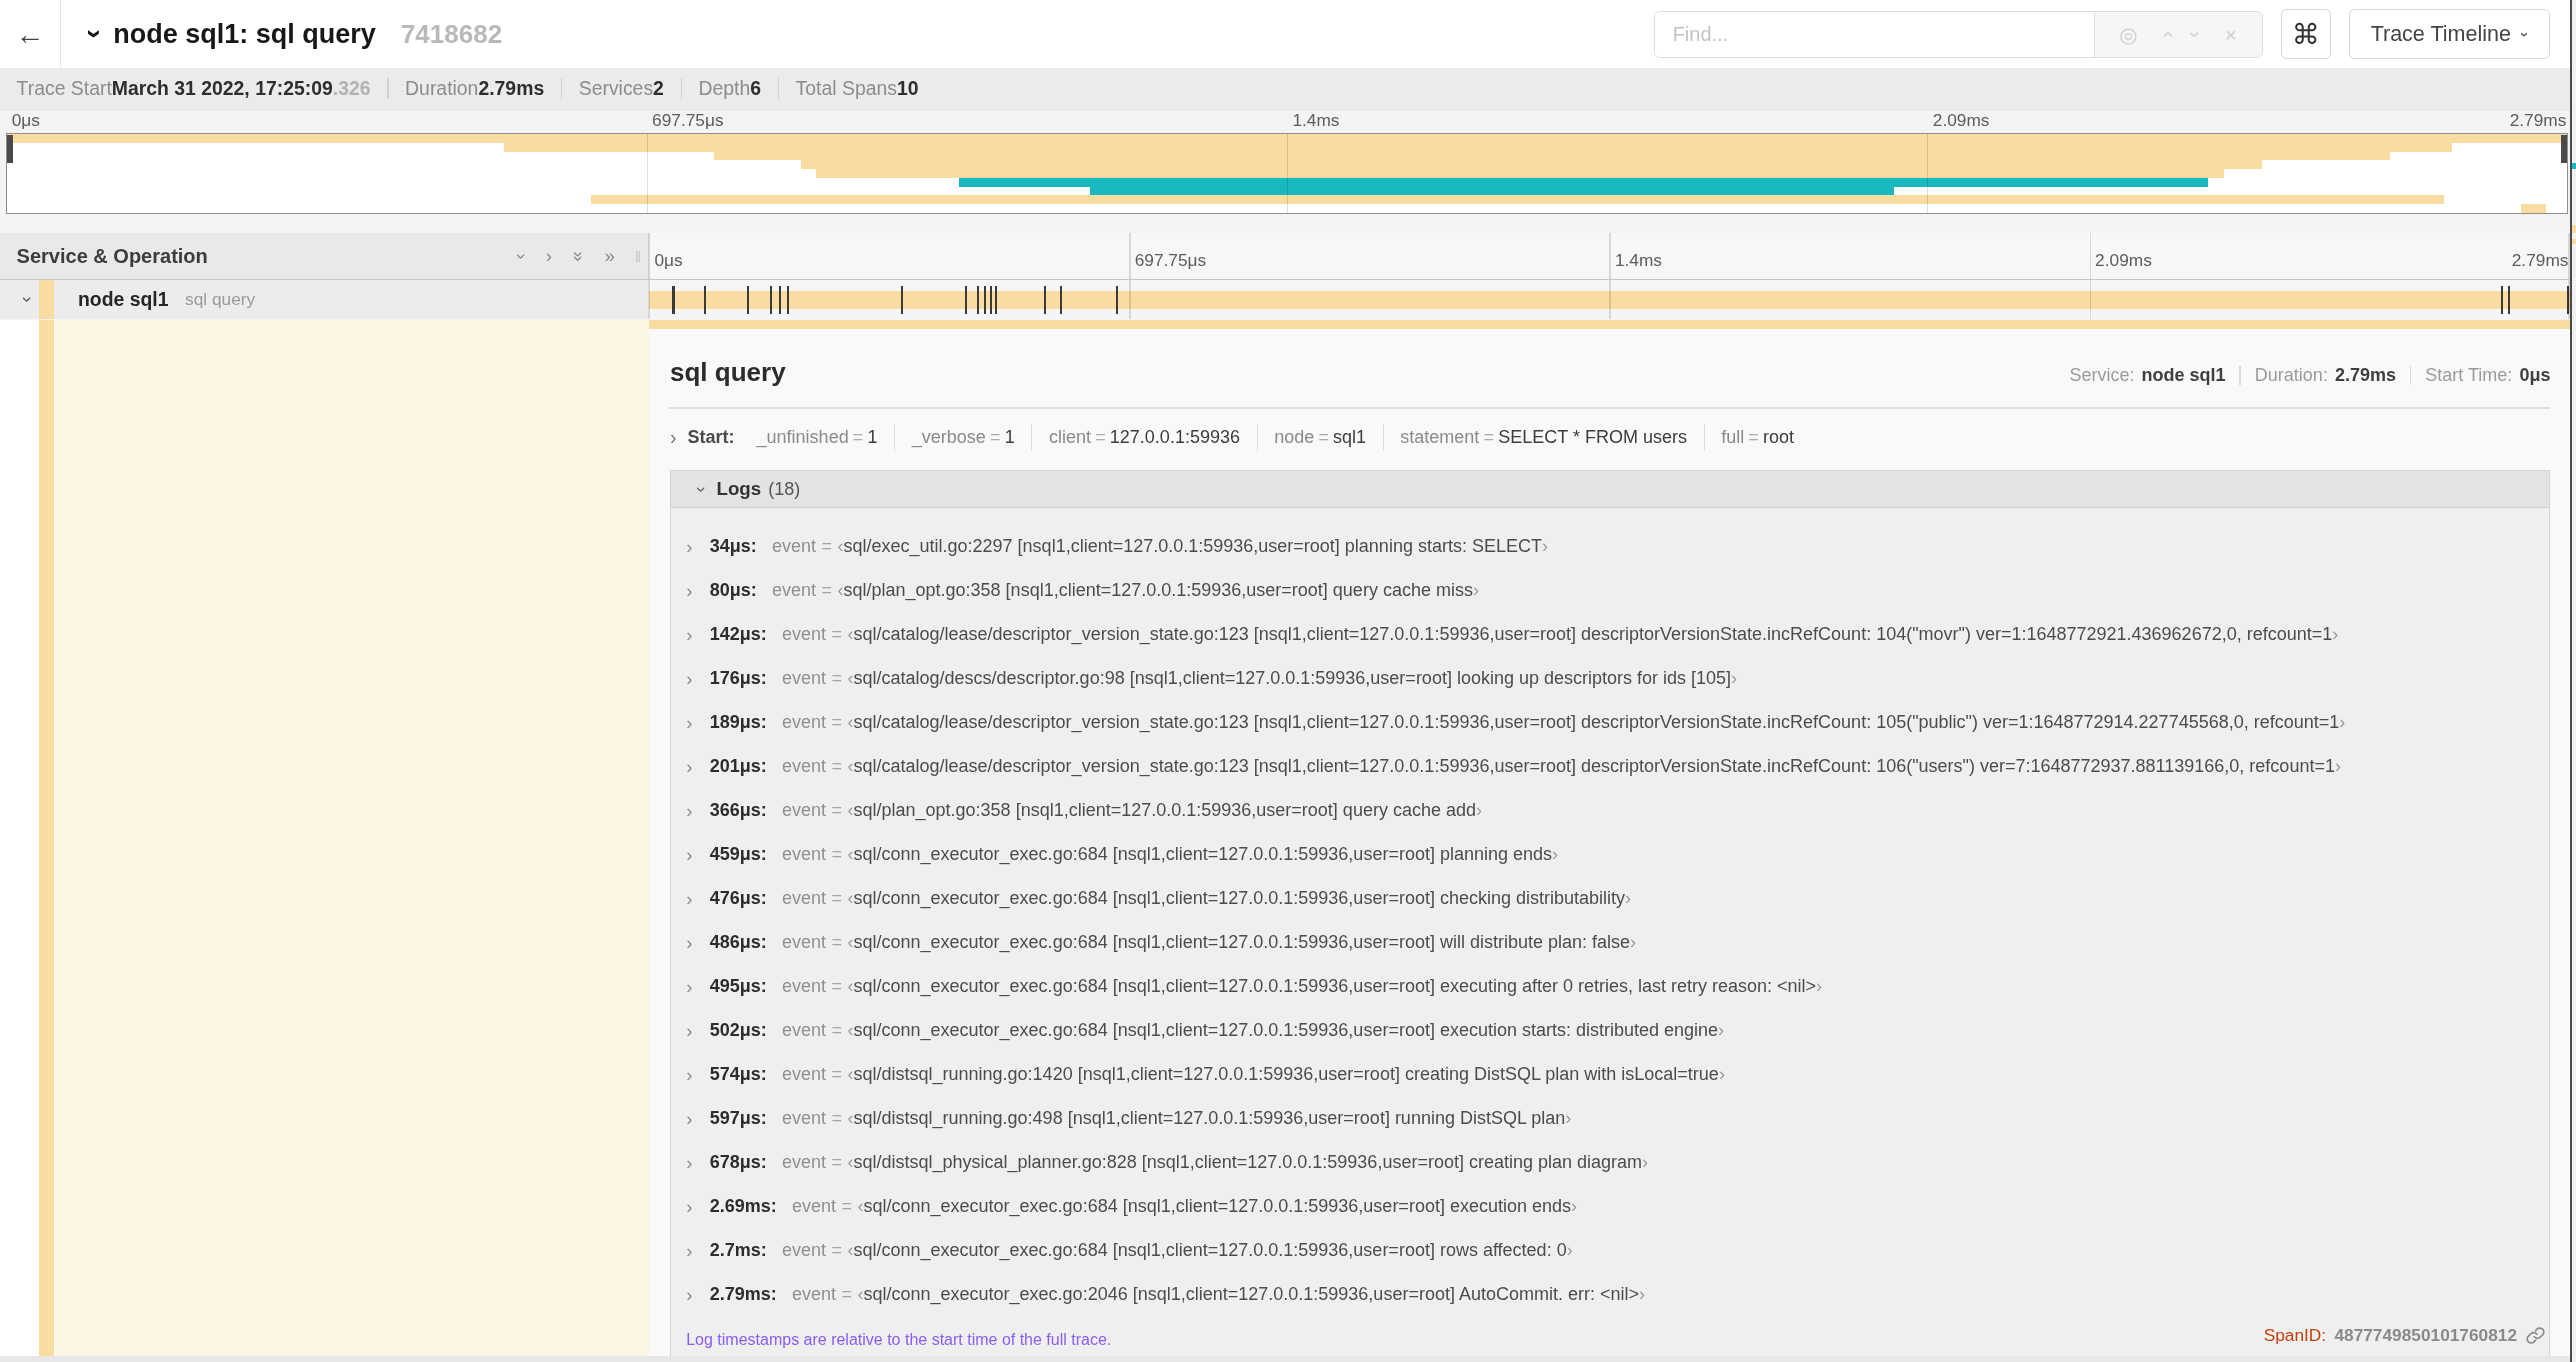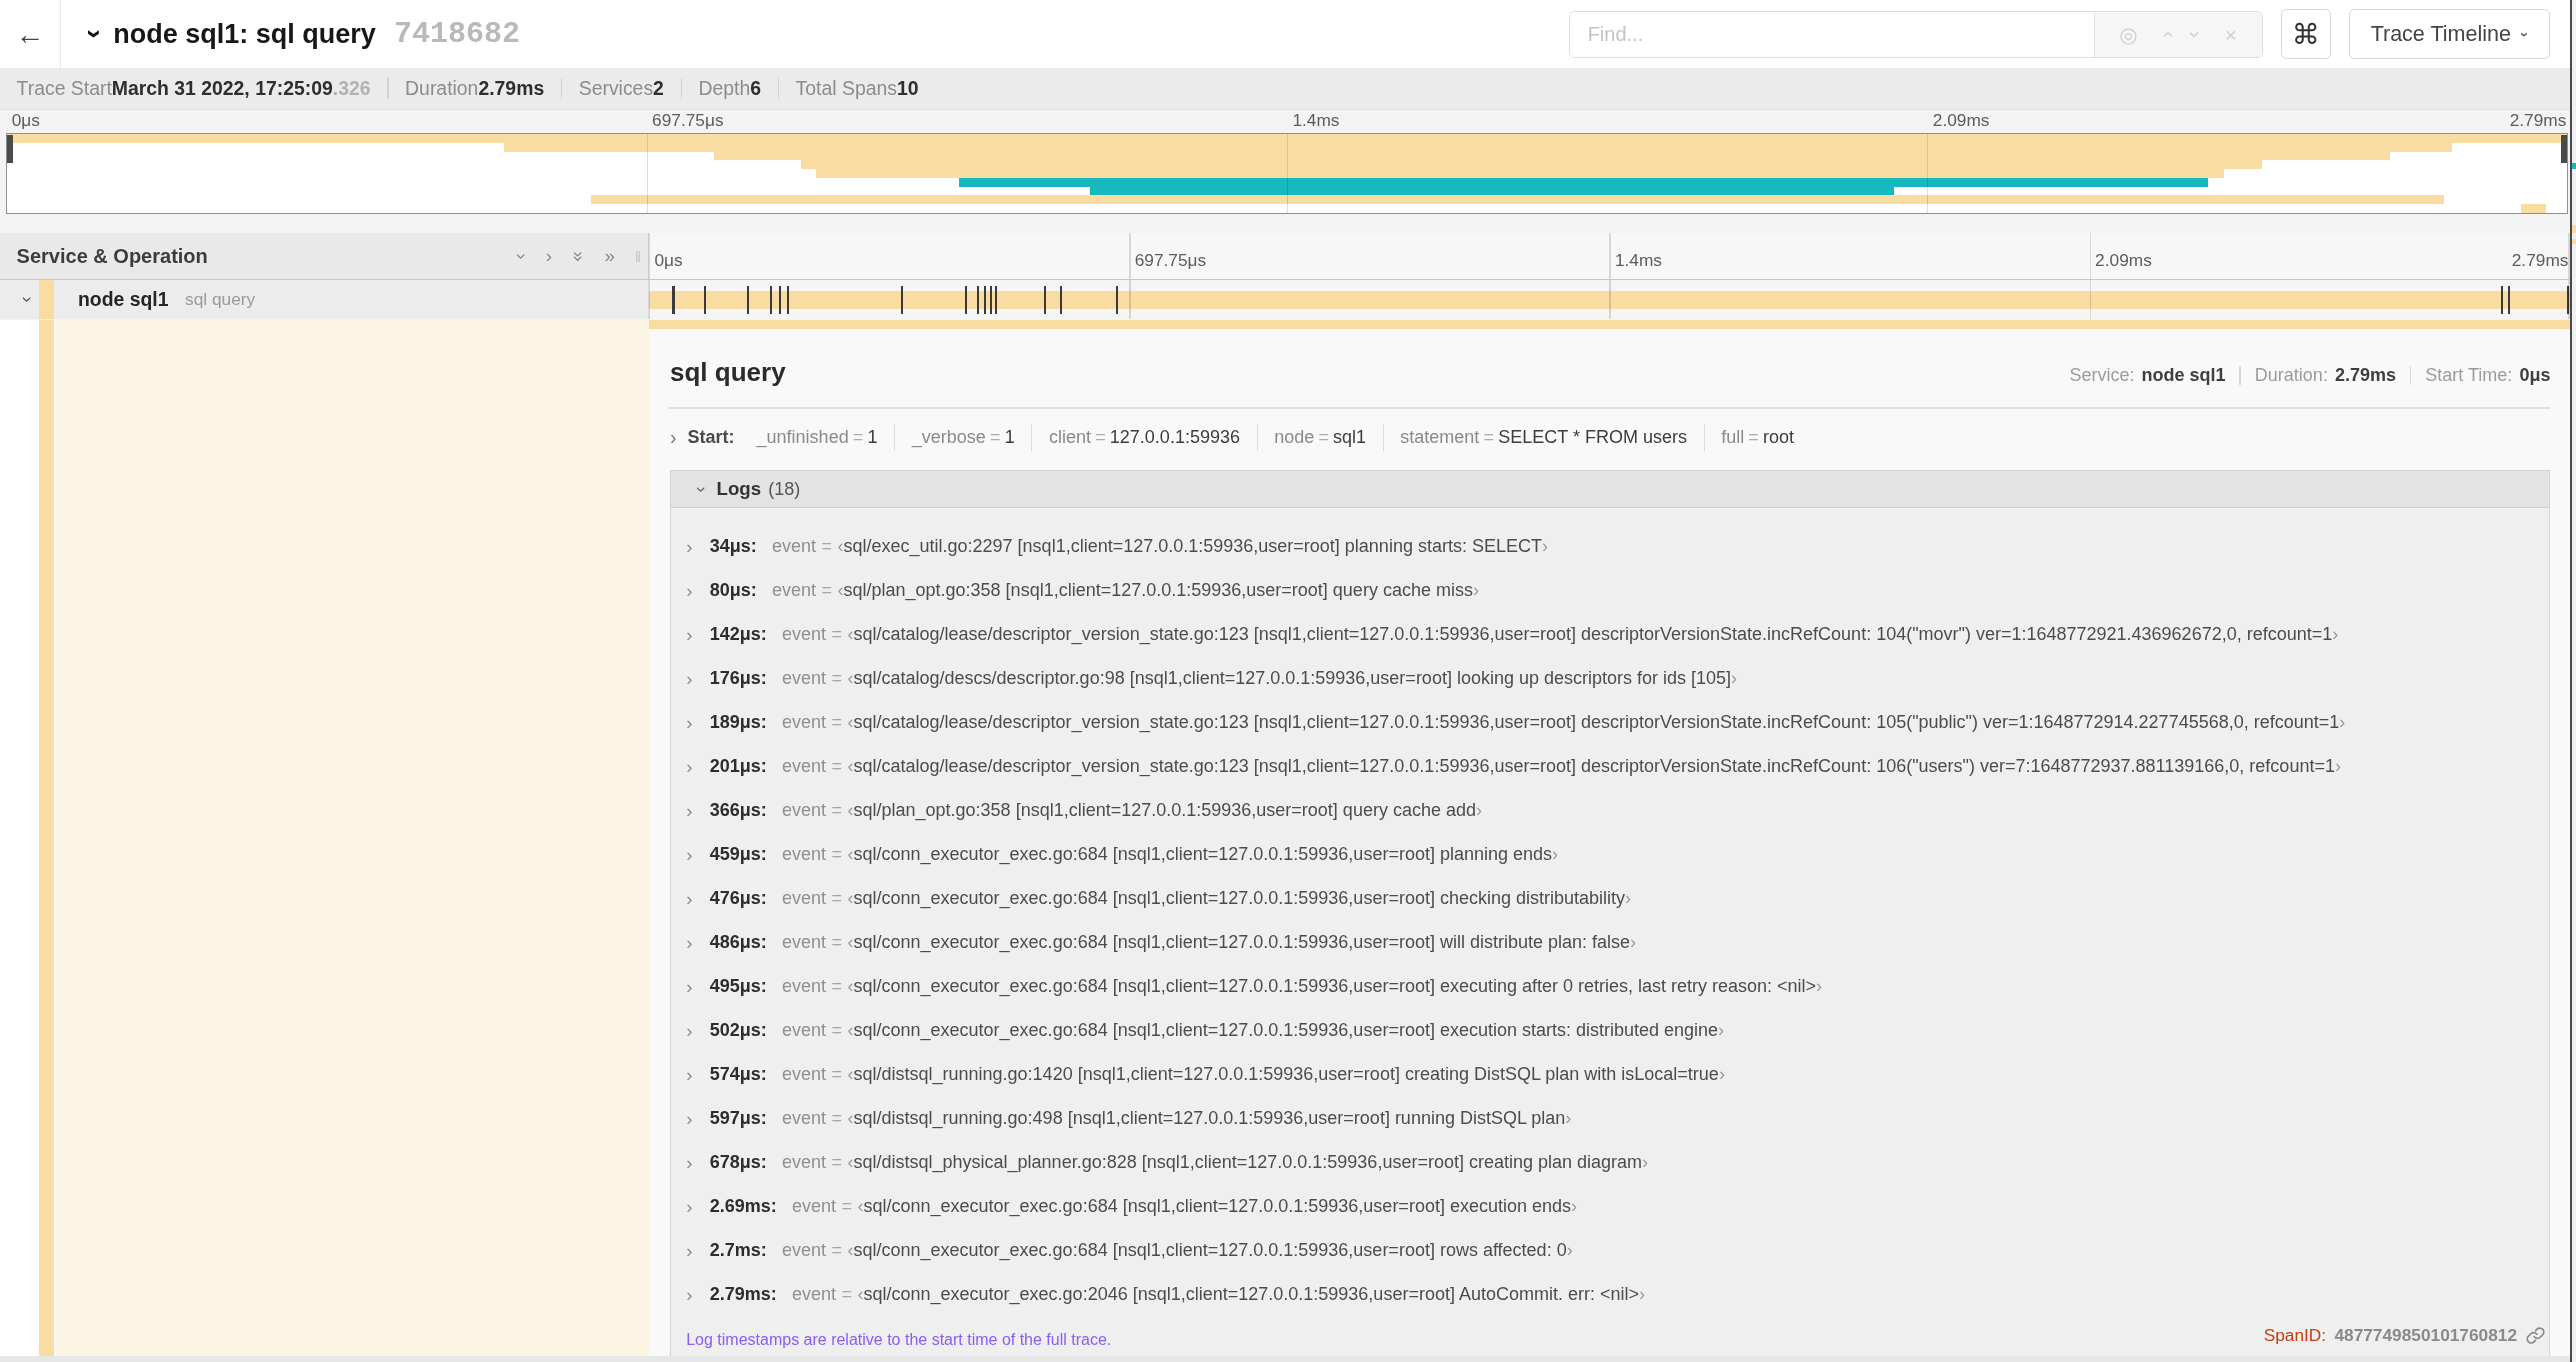--- a/index.html
+++ b/index.html
@@ -5,23 +5,23 @@
   * { margin:0; padding:0; box-sizing:border-box; }
   html,body { width:2576px; height:1363px; overflow:hidden; }
   body { font-family:"Liberation Sans", sans-serif; background:#f3f3f3; }
   .app { position:relative; width:2576px; height:1363px; overflow:hidden; background:#f3f3f3; }
 
   
   .topbar { position:absolute; top:0; left:0; right:6.2px; height:68px; background:#fff; display:flex; align-items:center; z-index:5; }
   .back-btn { width:61px; height:68px; border:none; border-right:1.4px solid #e8e8e8; background:#fff; font-size:29px; color:#444; cursor:pointer; }
   .title-chev { margin-left:29px; font-size:28px; font-weight:bold; color:#111; display:inline-block; transform:rotate(90deg); }
   .page-title { font-size:27px; font-weight:bold; color:#171717; margin-left:14px; white-space:nowrap; }
-  .trace-id { font-size:30px; color:#b9b9b9; margin-left:18px; font-weight:bold;font-family:Liberation Mono, monospace; }
+  .trace-id { font-size:26px; color:#b9b9b9; margin-left:25px; font-weight:bold; }
   .topbar-right { margin-left:auto; display:flex; align-items:center; gap:18px; padding-right:19.4px; }
-  .find-group { display:flex; align-items:stretch; width:694px; height:47px; border:1.4px solid #dcdcdc; border-radius:5.5px; background:#fff; overflow:hidden; }
+  .find-group { display:flex; align-items:stretch; width:609px; height:47px; border:1.4px solid #dcdcdc; border-radius:5.5px; background:#fff; overflow:hidden; }
   .find-input { flex:1; border:none; outline:none; font-size:20px; color:#444; padding:0 18px; font-family:"Liberation Sans",sans-serif; background:#fff; min-width:0; }
   .find-input::placeholder { color:#c3c3c3; }
   .find-btns { width:168px; background:#f6f6f6; border-left:1.4px solid #e4e4e4; display:flex; align-items:center; justify-content:space-evenly; color:#cfcfcf; }
   .find-btns .fb { font-size:21px; line-height:1; cursor:default; }
   .chev { display:inline-block; font-size:23.5px; }
   .chev.up { transform:rotate(-90deg); }
   .chev.down { transform:rotate(90deg); }
   .cmd-btn { width:50px; height:50px; border:1.4px solid #d6d6d6; border-radius:5.5px; background:#fff; font-size:28px; color:#333; cursor:pointer; }
   .view-btn { height:50px; padding:0 21px; border:1.4px solid #d6d6d6; border-radius:5.5px; background:#fff; font-size:21.5px; color:#444; display:flex; align-items:center; gap:12.5px; cursor:pointer; white-space:nowrap; }
   .view-btn .vchev { font-size:15.2px; color:#666; transform:rotate(90deg); display:inline-block; font-weight:bold; }

